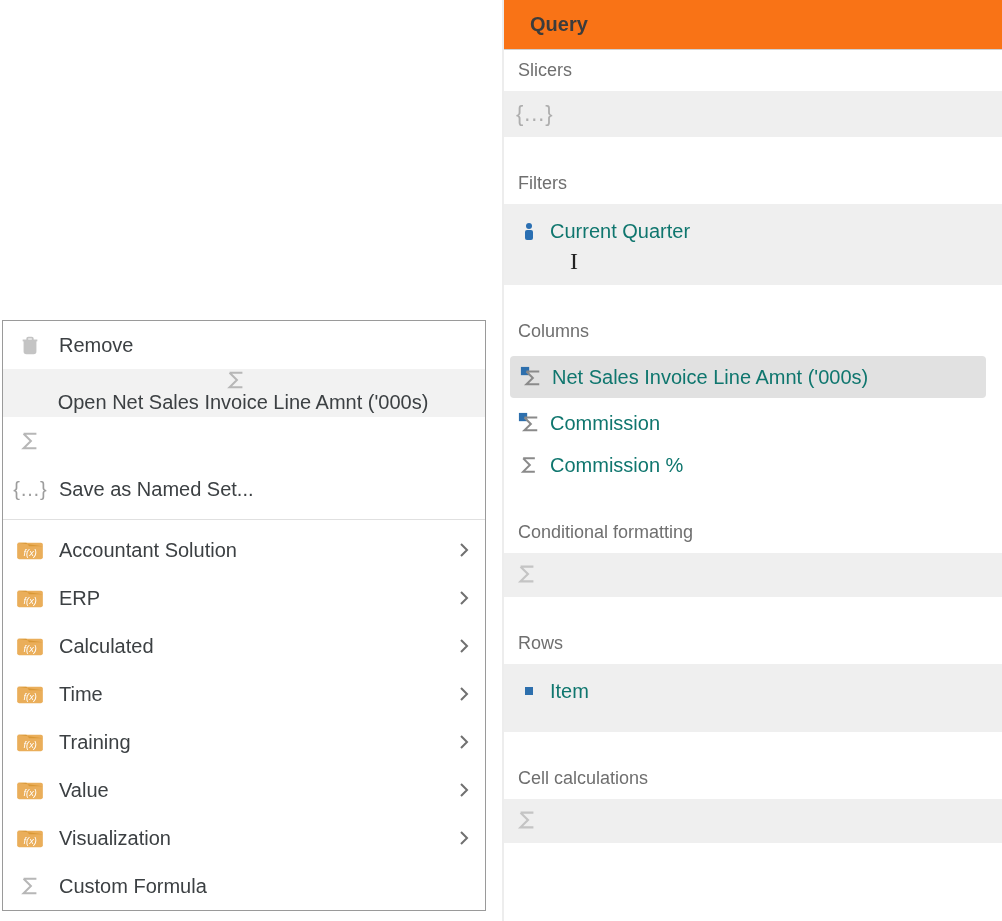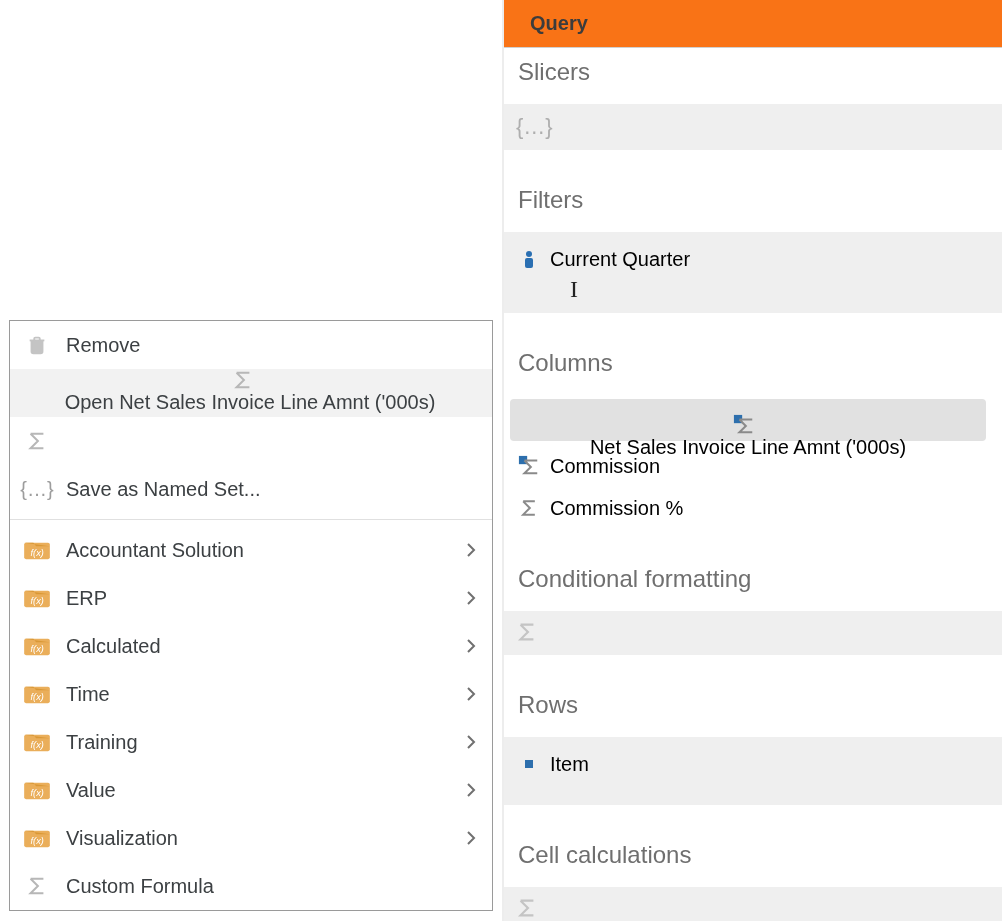--- a/index.html
+++ b/index.html
@@ -17,21 +17,21 @@
   .left {
     flex: 0 0 504px;
     height: 100%;
     padding: 0;
     border-right: 2px solid #ededed;
     background: #fff;
     position: relative;
   }
   .context-menu {
     position: absolute;
-    left: 9px;
+    left: 2px;
     top: 320px;
     width: 484px;
     border: 1px solid #9a9a9a;
     background: #fff;
   }
   .cm-item {
     display: flex; align-items: center;
     height: 48px;
     padding: 0 14px 0 12px;
     font-size: 20px;
@@ -70,49 +70,48 @@
     font-size: 20px; font-weight: 600;
     color: #3c3c3c;
   }
   .panel-body {
     flex: 1 1 auto;
     overflow-y: auto;
     padding: 0;
   }
   .section { padding: 0 0 26px 0; }
   .section-label {
-    font-size: 24px;
+    font-size: 18px;
     color: #6f6f6f;
-    padding: 10px 0 18px 14px;
+    padding: 10px 0 10px 14px;
   }
   .dropzone {
     background: #efefef;
     min-height: 44px;
     padding: 6px 0;
   }
   .dz-empty-icon {
     color: #aeaeae;
     padding: 4px 12px;
     font-size: 22px;
   }
   .zone-item {
     display: flex; align-items: center;
     height: 42px;
     padding: 0 12px;
     font-size: 20px;
-    color: #000000;
+    color: #0f766e;
     cursor: default;
     text-align: right;
   }
   .zone-item[data-sel="true"] {
     background: #e1e1e1;
     border-radius: 4px;
     margin: 0 16px 4px 6px;
     padding: 15px 8px;
-    flex-direction: column;
   }
   .zone-icon {
     width: 26px;
     margin-right: 8px;
     display: flex; align-items: center; justify-content: center;
   }
   .columns-static { padding-top: 4px; }
   
   svg { display: block; }
   .sigma-path { stroke-width: 2.2; fill: none; }

